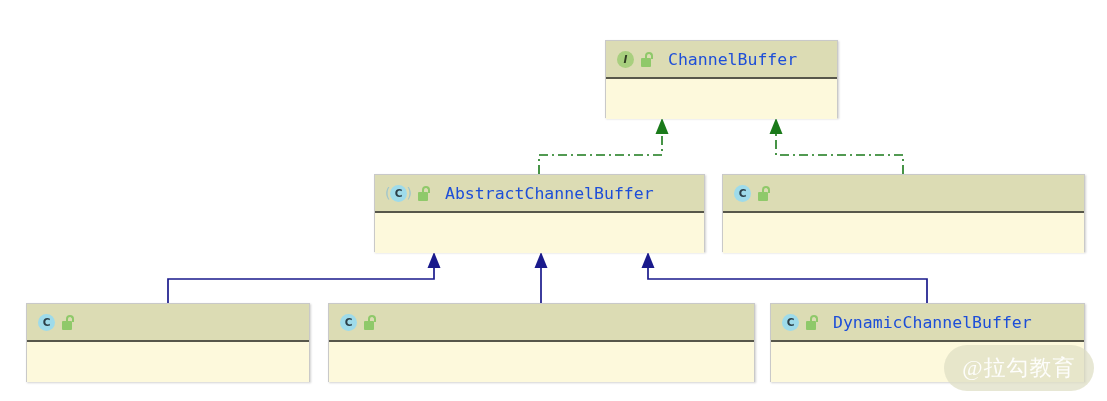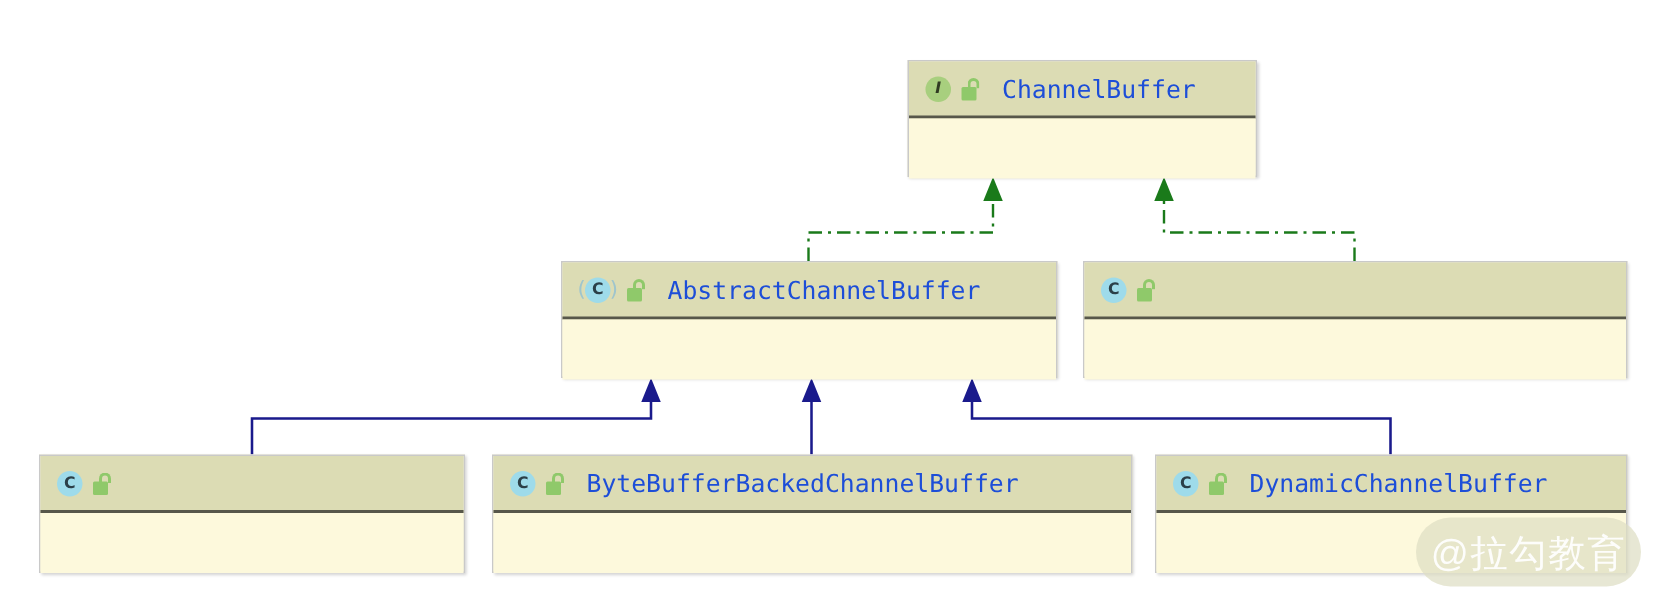--- a/index.html
+++ b/index.html
@@ -126,22 +126,22 @@
 
   
   #watermark {
     position: absolute;
     display: flex;
     align-items: center;
     justify-content: center;
     border-radius: 24px;
     background: rgba(222, 222, 196, 0.72);
     color: rgba(255, 255, 255, 0.92);
-    font-family: Liberation Sans, sans-serif;
-    font-size: 25px;
+    font-family: Liberation Serif, serif;
+    font-size: 22px;
     letter-spacing: 1px;
     white-space: nowrap;
   }
 </style>
 </head>
 <body>
 
 <div id="canvas">
 
   <svg class="edges" viewBox="0 0 1107 401">
@@ -235,21 +235,20 @@
   <div class="node" style="left:328px; top:303px; width:427px; height:79px;">
     <div class="node-header">
       <span class="icon-type cls">
         <span class="disc"></span>
         <span class="glyph">C</span>
       </span>
       <span class="icon-lock">
         <span class="shackle"></span>
           <span class="body"></span>
       </span>
-      <span class="node-title">ByteBufferBackedChannelBuffer</span>
     </div>
     <div class="node-body"></div>
   </div>
 
   <div class="node" style="left:770px; top:303px; width:315px; height:79px;">
     <div class="node-header">
       <span class="icon-type cls">
         <span class="disc"></span>
         <span class="glyph">C</span>
       </span>

